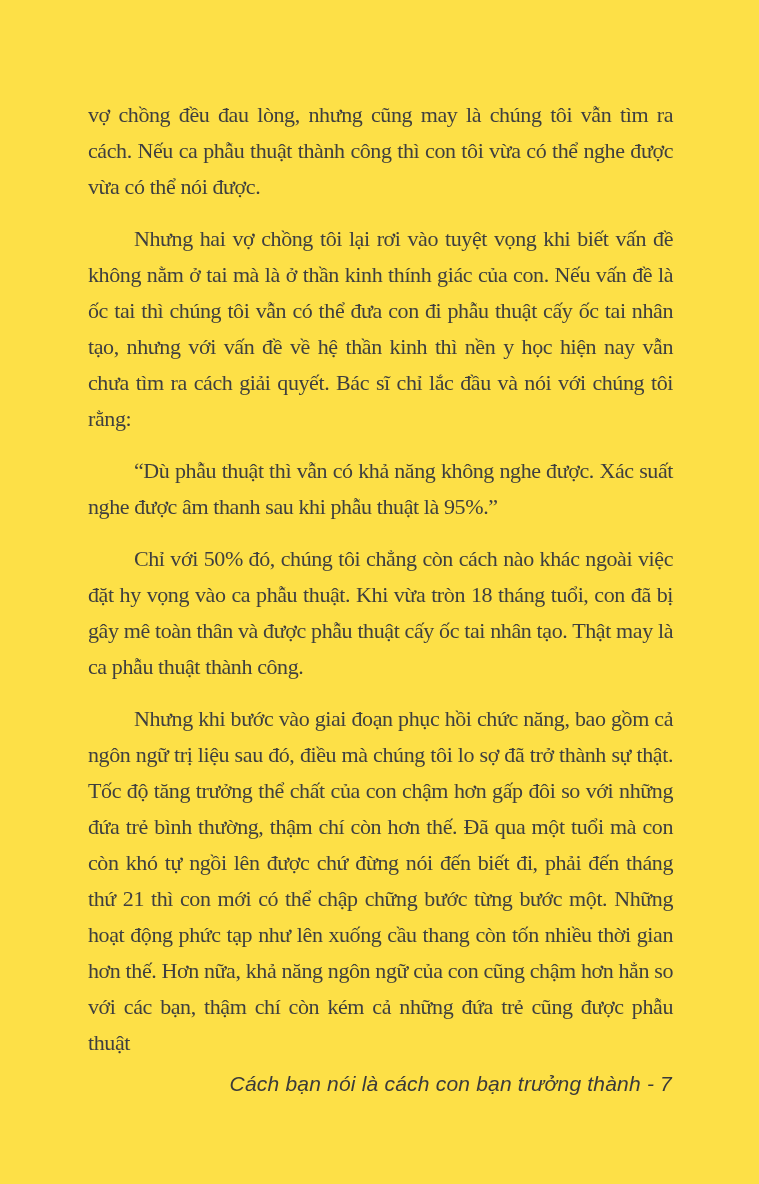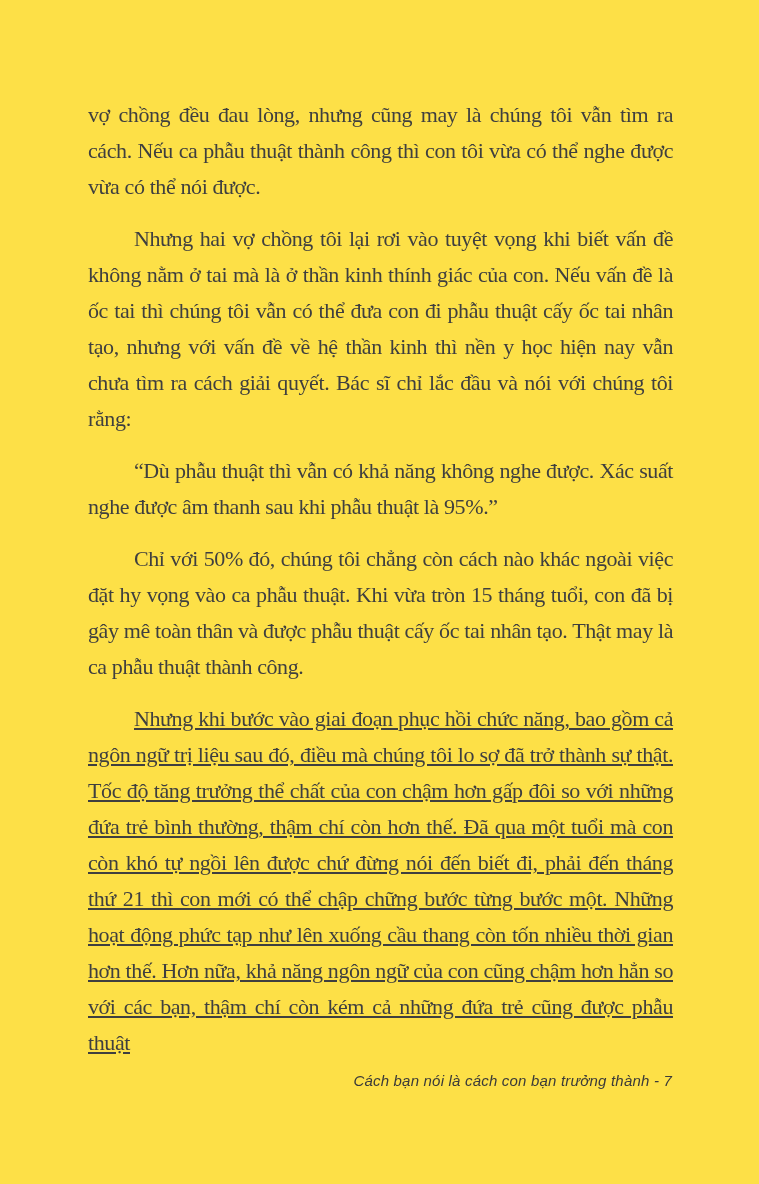--- a/index.html
+++ b/index.html
@@ -33,46 +33,45 @@
   .paragraph {
     margin-bottom: 16px;
   }
 
   .paragraph.indent {
     text-indent: 46px;
   }
 
   .paragraph.fill-last {
     text-align-last: justify;
-    text-decoration: underline;
   }
 
   .running-footer {
     position: absolute;
     right: 87px;
     top: 1072px;
     width: 500px;
     text-align: right;
     font-family: "Liberation Sans", "DejaVu Sans", sans-serif;
     font-style: italic;
-    font-size: 15px;
+    font-size: 21px;
     letter-spacing: 0.2px;
     color: #3a3a3a;
   }
 </style>
 </head>
 <body>
 
 <div class="page">
 
   <main class="body-text" id="paragraphs-container">
       <p class="paragraph">vợ chồng đều đau lòng, nhưng cũng may là chúng tôi vẫn tìm ra cách. Nếu ca phẫu thuật thành công thì con tôi vừa có thể nghe được vừa có thể nói được.</p>
       <p class="paragraph indent">Nhưng hai vợ chồng tôi lại rơi vào tuyệt vọng khi biết vấn đề không nằm ở tai mà là ở thần kinh thính giác của con. Nếu vấn đề là ốc tai thì chúng tôi vẫn có thể đưa con đi phẫu thuật cấy ốc tai nhân tạo, nhưng với vấn đề về hệ thần kinh thì nền y học hiện nay vẫn chưa tìm ra cách giải quyết. Bác sĩ chỉ lắc đầu và nói với chúng tôi rằng:</p>
       <p class="paragraph indent">“Dù phẫu thuật thì vẫn có khả năng không nghe được. Xác suất nghe được âm thanh sau khi phẫu thuật là 95%.”</p>
-      <p class="paragraph indent">Chỉ với 50% đó, chúng tôi chẳng còn cách nào khác ngoài việc đặt hy vọng vào ca phẫu thuật. Khi vừa tròn 15 tháng tuổi, con đã bị gây mê toàn thân và được phẫu thuật cấy ốc tai nhân tạo. Thật may là ca phẫu thuật thành công.</p>
+      <p class="paragraph indent">Chỉ với 50% đó, chúng tôi chẳng còn cách nào khác ngoài việc đặt hy vọng vào ca phẫu thuật. Khi vừa tròn 18 tháng tuổi, con đã bị gây mê toàn thân và được phẫu thuật cấy ốc tai nhân tạo. Thật may là ca phẫu thuật thành công.</p>
       <p class="paragraph indent fill-last">Nhưng khi bước vào giai đoạn phục hồi chức năng, bao gồm cả ngôn ngữ trị liệu sau đó, điều mà chúng tôi lo sợ đã trở thành sự thật. Tốc độ tăng trưởng thể chất của con chậm hơn gấp đôi so với những đứa trẻ bình thường, thậm chí còn hơn thế. Đã qua một tuổi mà con còn khó tự ngồi lên được chứ đừng nói đến biết đi, phải đến tháng thứ 21 thì con mới có thể chập chững bước từng bước một. Những hoạt động phức tạp như lên xuống cầu thang còn tốn nhiều thời gian hơn thế. Hơn nữa, khả năng ngôn ngữ của con cũng chậm hơn hẳn so với các bạn, thậm chí còn kém cả những đứa trẻ cũng được phẫu thuật</p>
     </main>
 
   <footer class="running-footer">
     <span>Cách bạn nói là cách con bạn trưởng thành - 7</span>
   </footer>
 
 </div>
 
 </body></html>

